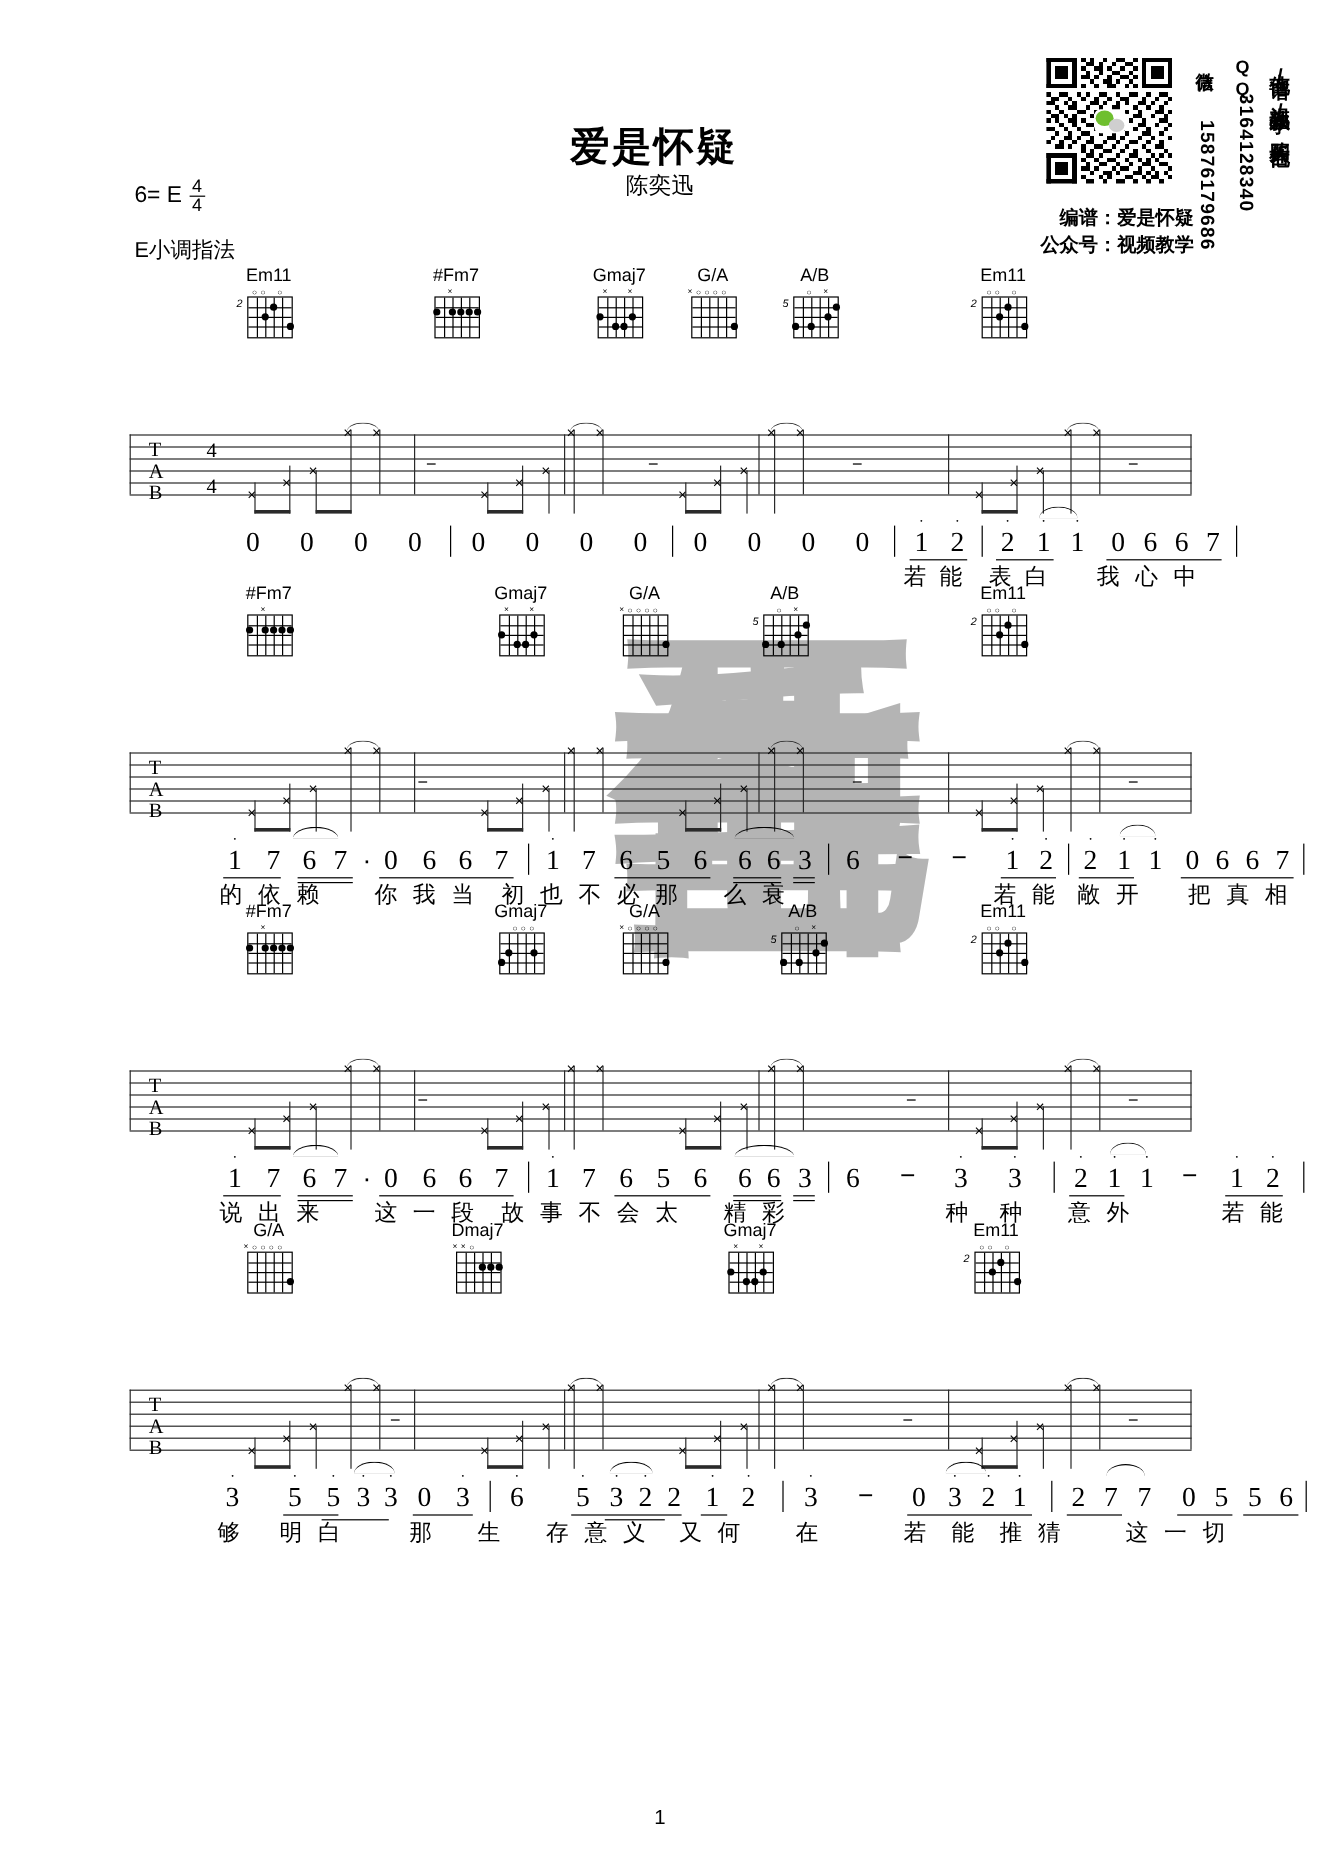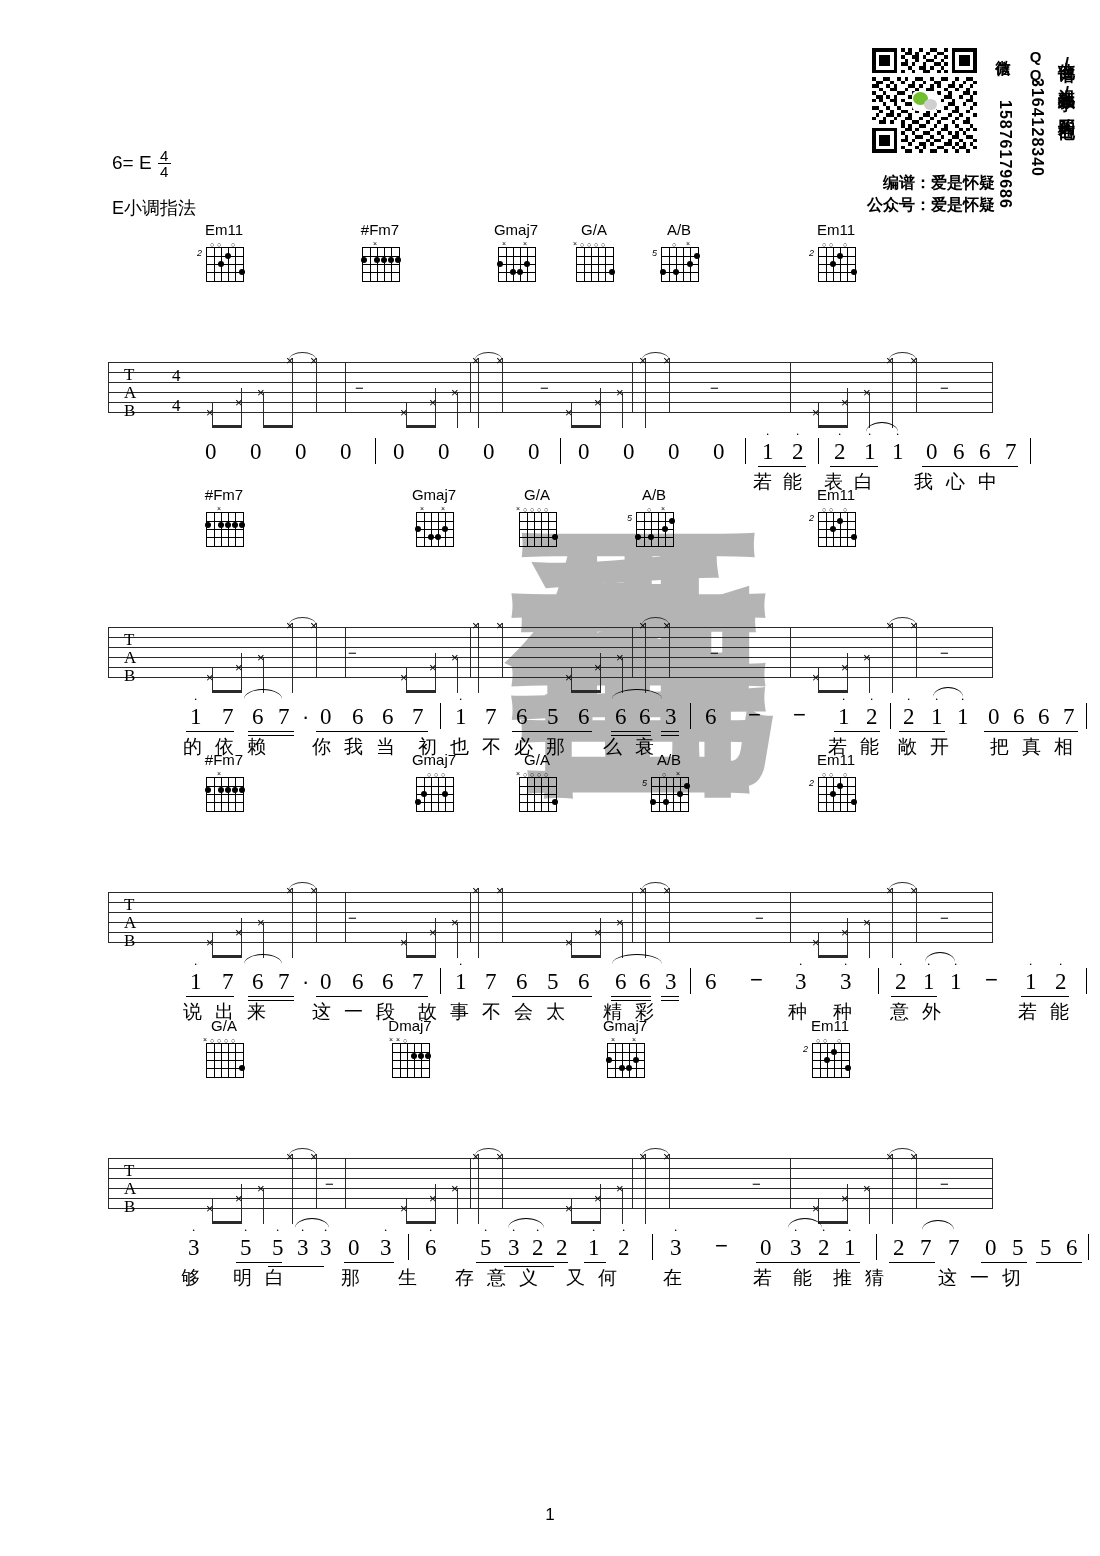--- a/index.html
+++ b/index.html
@@ -112,34 +112,38 @@
 
   .pagenum{position:absolute;left:0;right:0;top:1505px;text-align:center;font-size:17px;}
 </style>
 </head>
 <body>
 
 <div class="page">
 
   <div class="watermark">垂耳吉他</div>
 
+  <div class="title">
+    <span class="title-inner">爱是怀疑</span>
+  </div>
+  <div class="composer">陈奕迅</div>
 
   <div class="keysig">
     <span>6= E</span>
     <span class="frac">
       <span class="num">4</span>
       <span class="bar"></span>
       <span class="den">4</span>
     </span>
   </div>
   <div class="fingering">E小调指法</div>
 
   <div class="credits">
     <div>编谱：爱是怀疑</div>
-    <div>公众号：爱是怀疑</div>
+    <div>公众号：视频教学</div>
   </div>
 
   <div class="qr-wrap">
     <svg class="qr" viewBox="0 0 29 29" shape-rendering="crispEdges">
       <rect width="29" height="29" fill="#fff"></rect>
       <g fill="#000">
         <rect x="0" y="0" width="7" height="1"></rect>
           <rect x="0" y="6" width="7" height="1"></rect>
         <rect x="0" y="0" width="1" height="7"></rect>
           <rect x="6" y="0" width="1" height="7"></rect>
@@ -1134,21 +1138,21 @@
               <div class="vl" style="left:14px;"></div>
             <div class="vl" style="left:21px;"></div>
               <div class="vl" style="left:28px;"></div>
             <div class="hl" style="top:8px;"></div>
               <div class="hl" style="top:16px;"></div>
               <div class="hl" style="top:24px;"></div>
             <div class="dot" style="left:32px;top:21px;"></div>
           </div>
         </div>
       </div>
-      <div class="chord" style="left:382px;">
+      <div class="chord" style="left:370px;">
         <div class="cname">Dmaj7</div>
         <div class="diagram">
           <div class="xm" style="left:3px;">×</div>
           <div class="xm" style="left:10px;">×</div>
           <div class="openm" style="left:17px;">○</div>
           <div class="grid">
             <div class="vl" style="left:7px;"></div>
               <div class="vl" style="left:14px;"></div>
             <div class="vl" style="left:21px;"></div>
               <div class="vl" style="left:28px;"></div>

